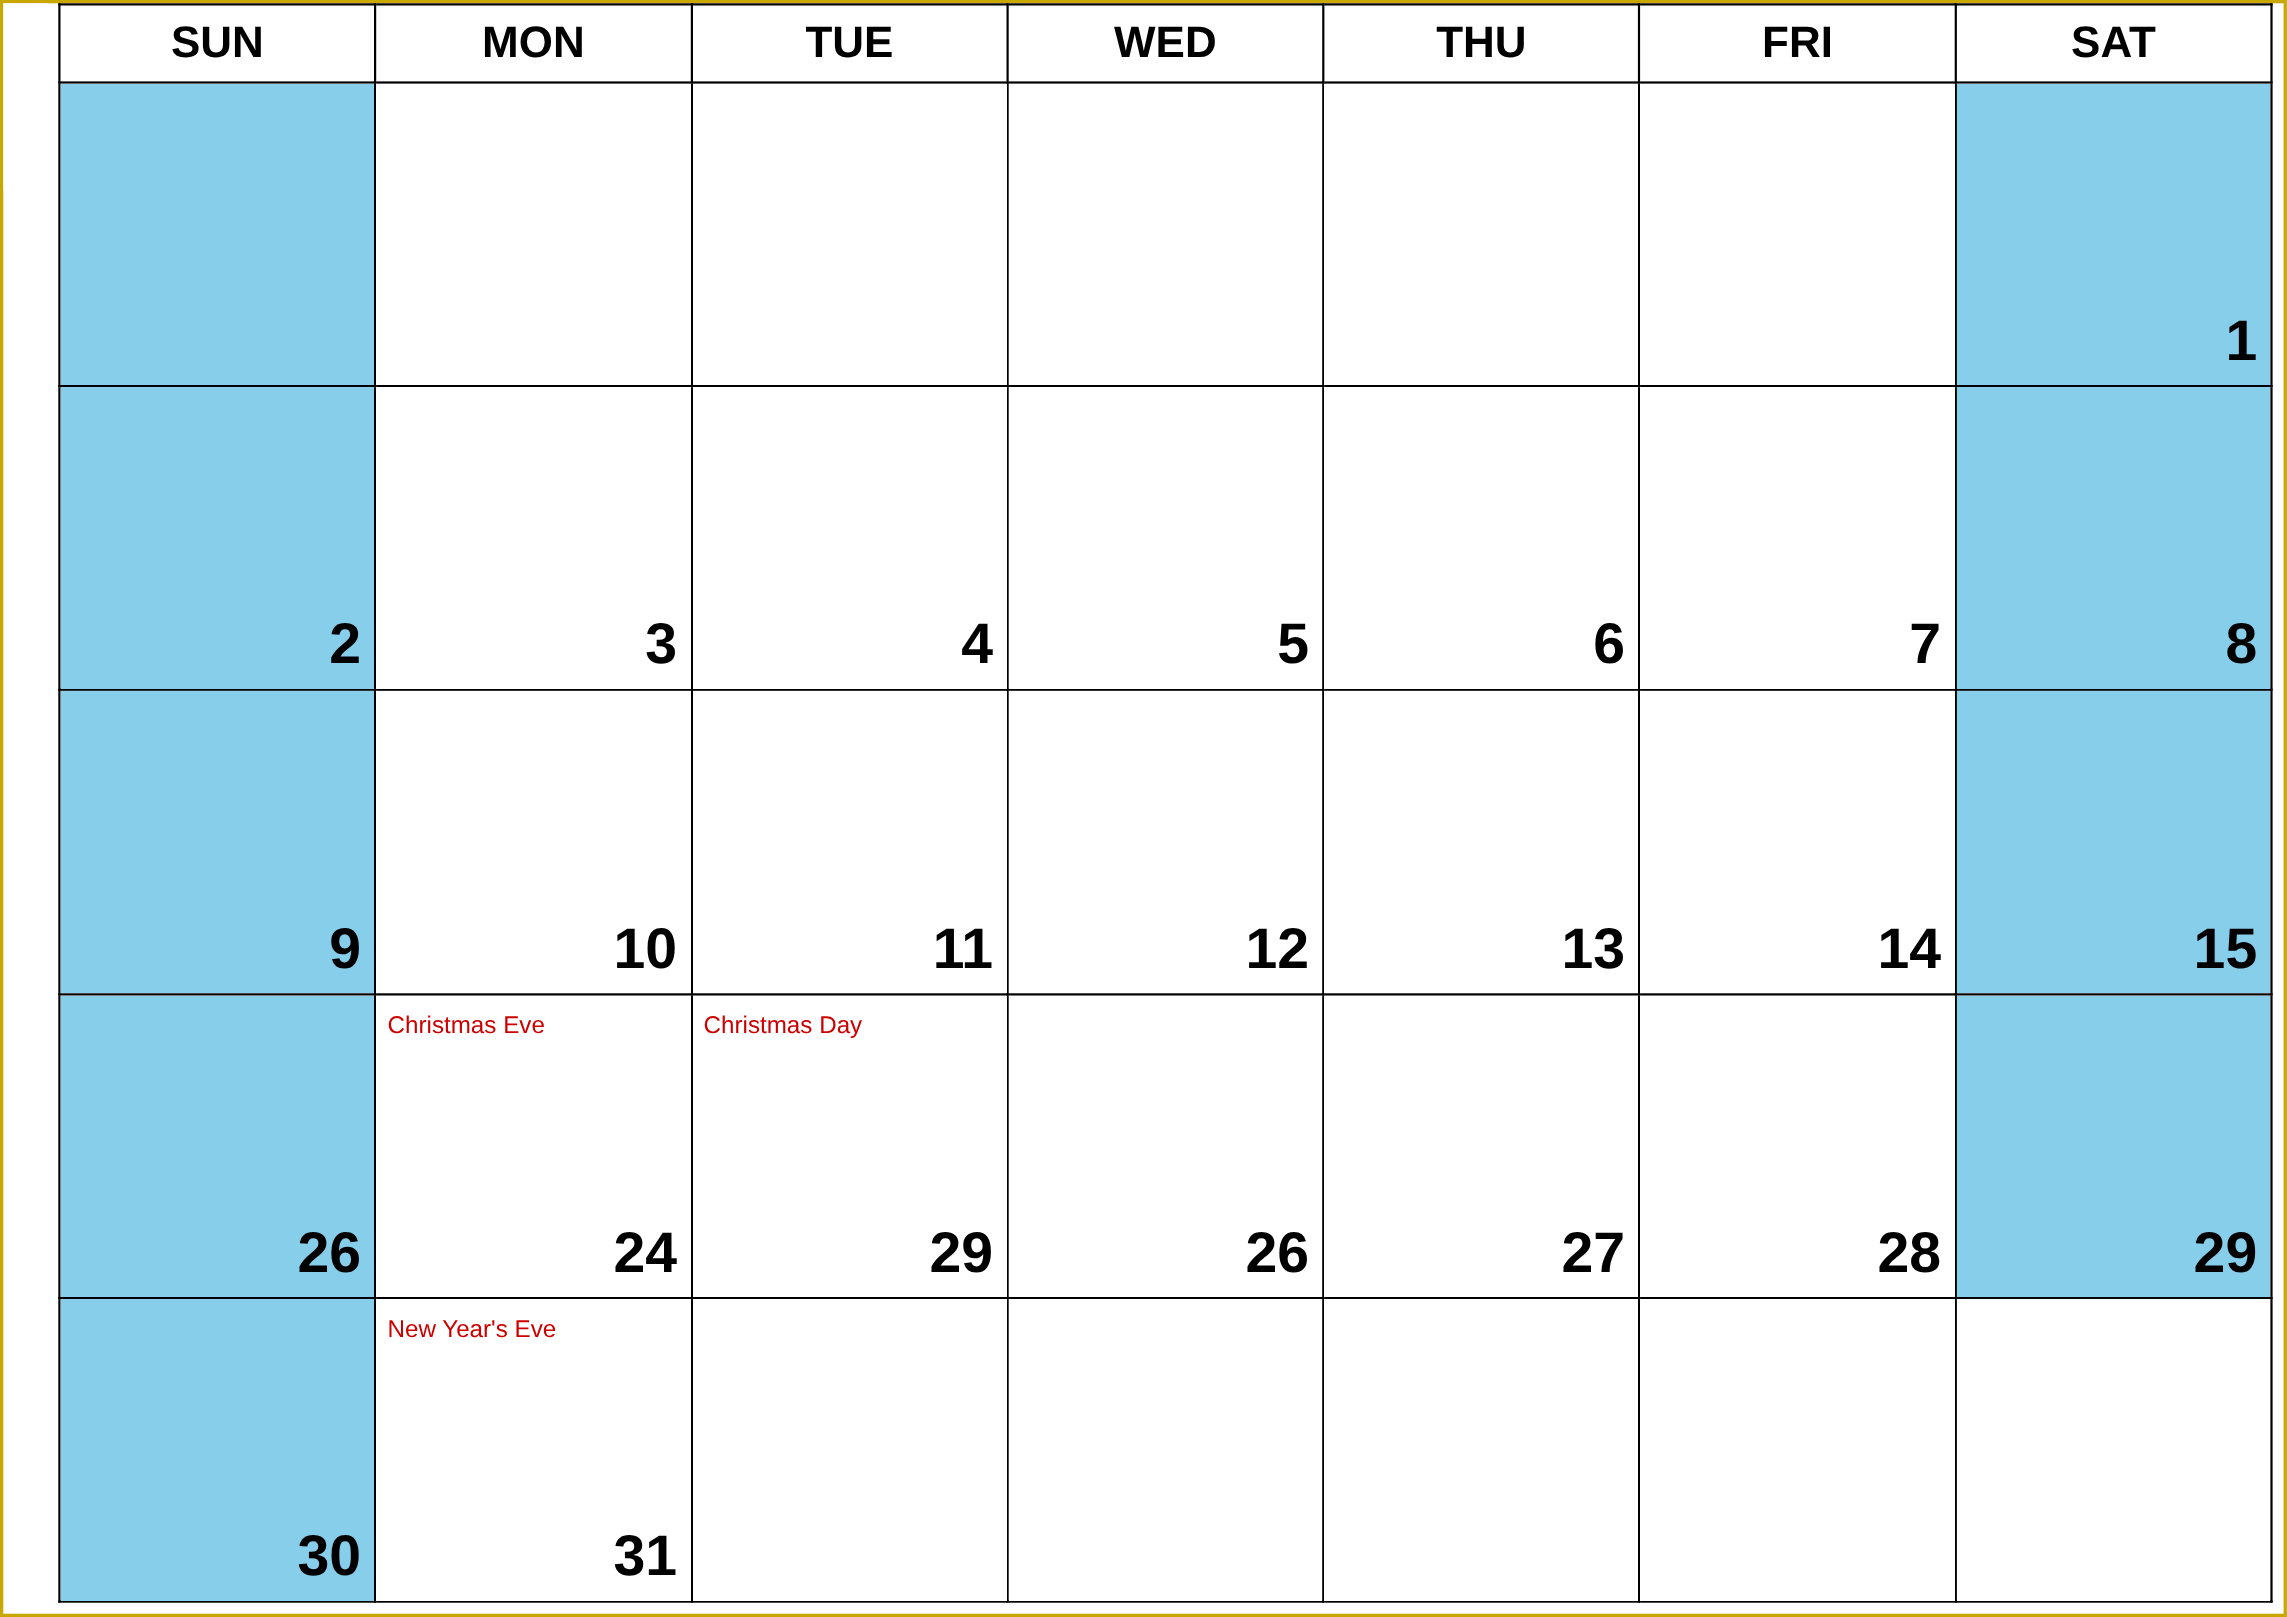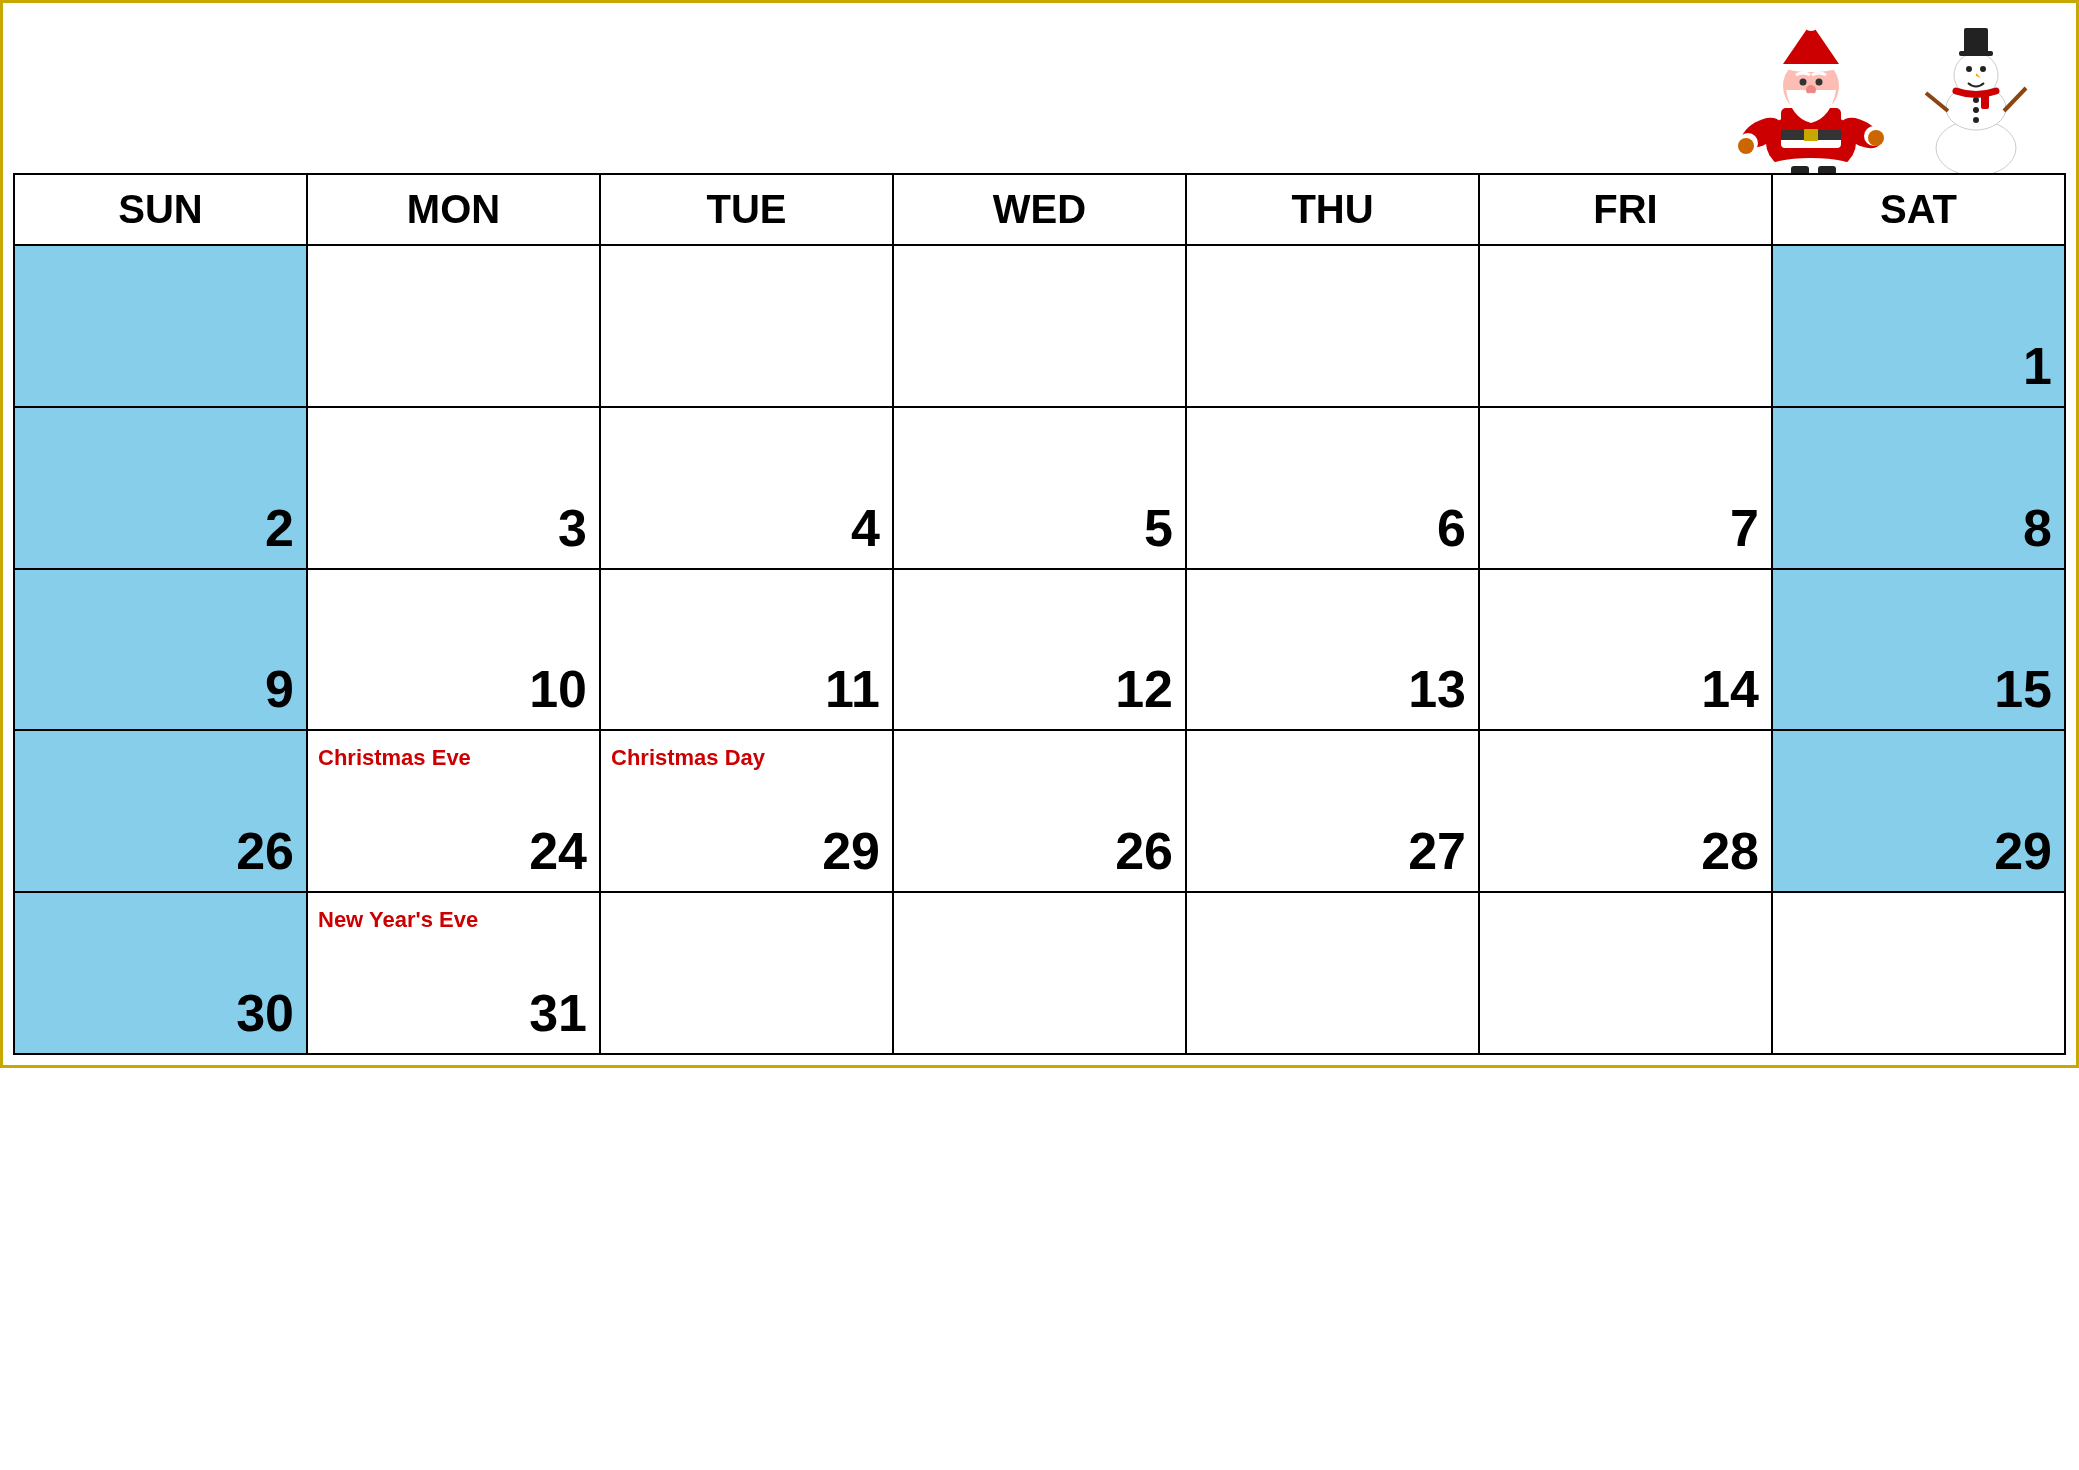--- a/index.html
+++ b/index.html
@@ -11,25 +11,25 @@
     body {
       background: #fff;
       font-family: Arial, sans-serif;
       width: 2079px;
       height: 1470px;
       overflow: hidden;
     }
 
     .page {
       width: 2079px;
-      height: 1068px;
+      height: 1470px;
       background: #fff;
       border: 3px solid #c8a800;
       display: flex;
-      flex-direction: column;
+      flex-direction: row;
     }
 
     .header {
       display: flex;
       align-items: flex-end;
       justify-content: space-between;
       padding: 10px 20px 5px 20px;
       height: 170px;
       background: #fff;
       position: relative;
@@ -98,21 +98,21 @@
       font-weight: 900;
       color: #000;
       font-family: Arial Black, Arial, sans-serif;
     }
 
     .event-label {
       position: absolute;
       top: 14px;
       left: 10px;
       font-size: 22px;
-      font-weight: 700;
+      font-weight: 400;
       color: #cc0000;
     }
   </style>
 </head>
 <body>
 
 <div class="page">
   <div class="header">
     <div class="title"></div>
 

